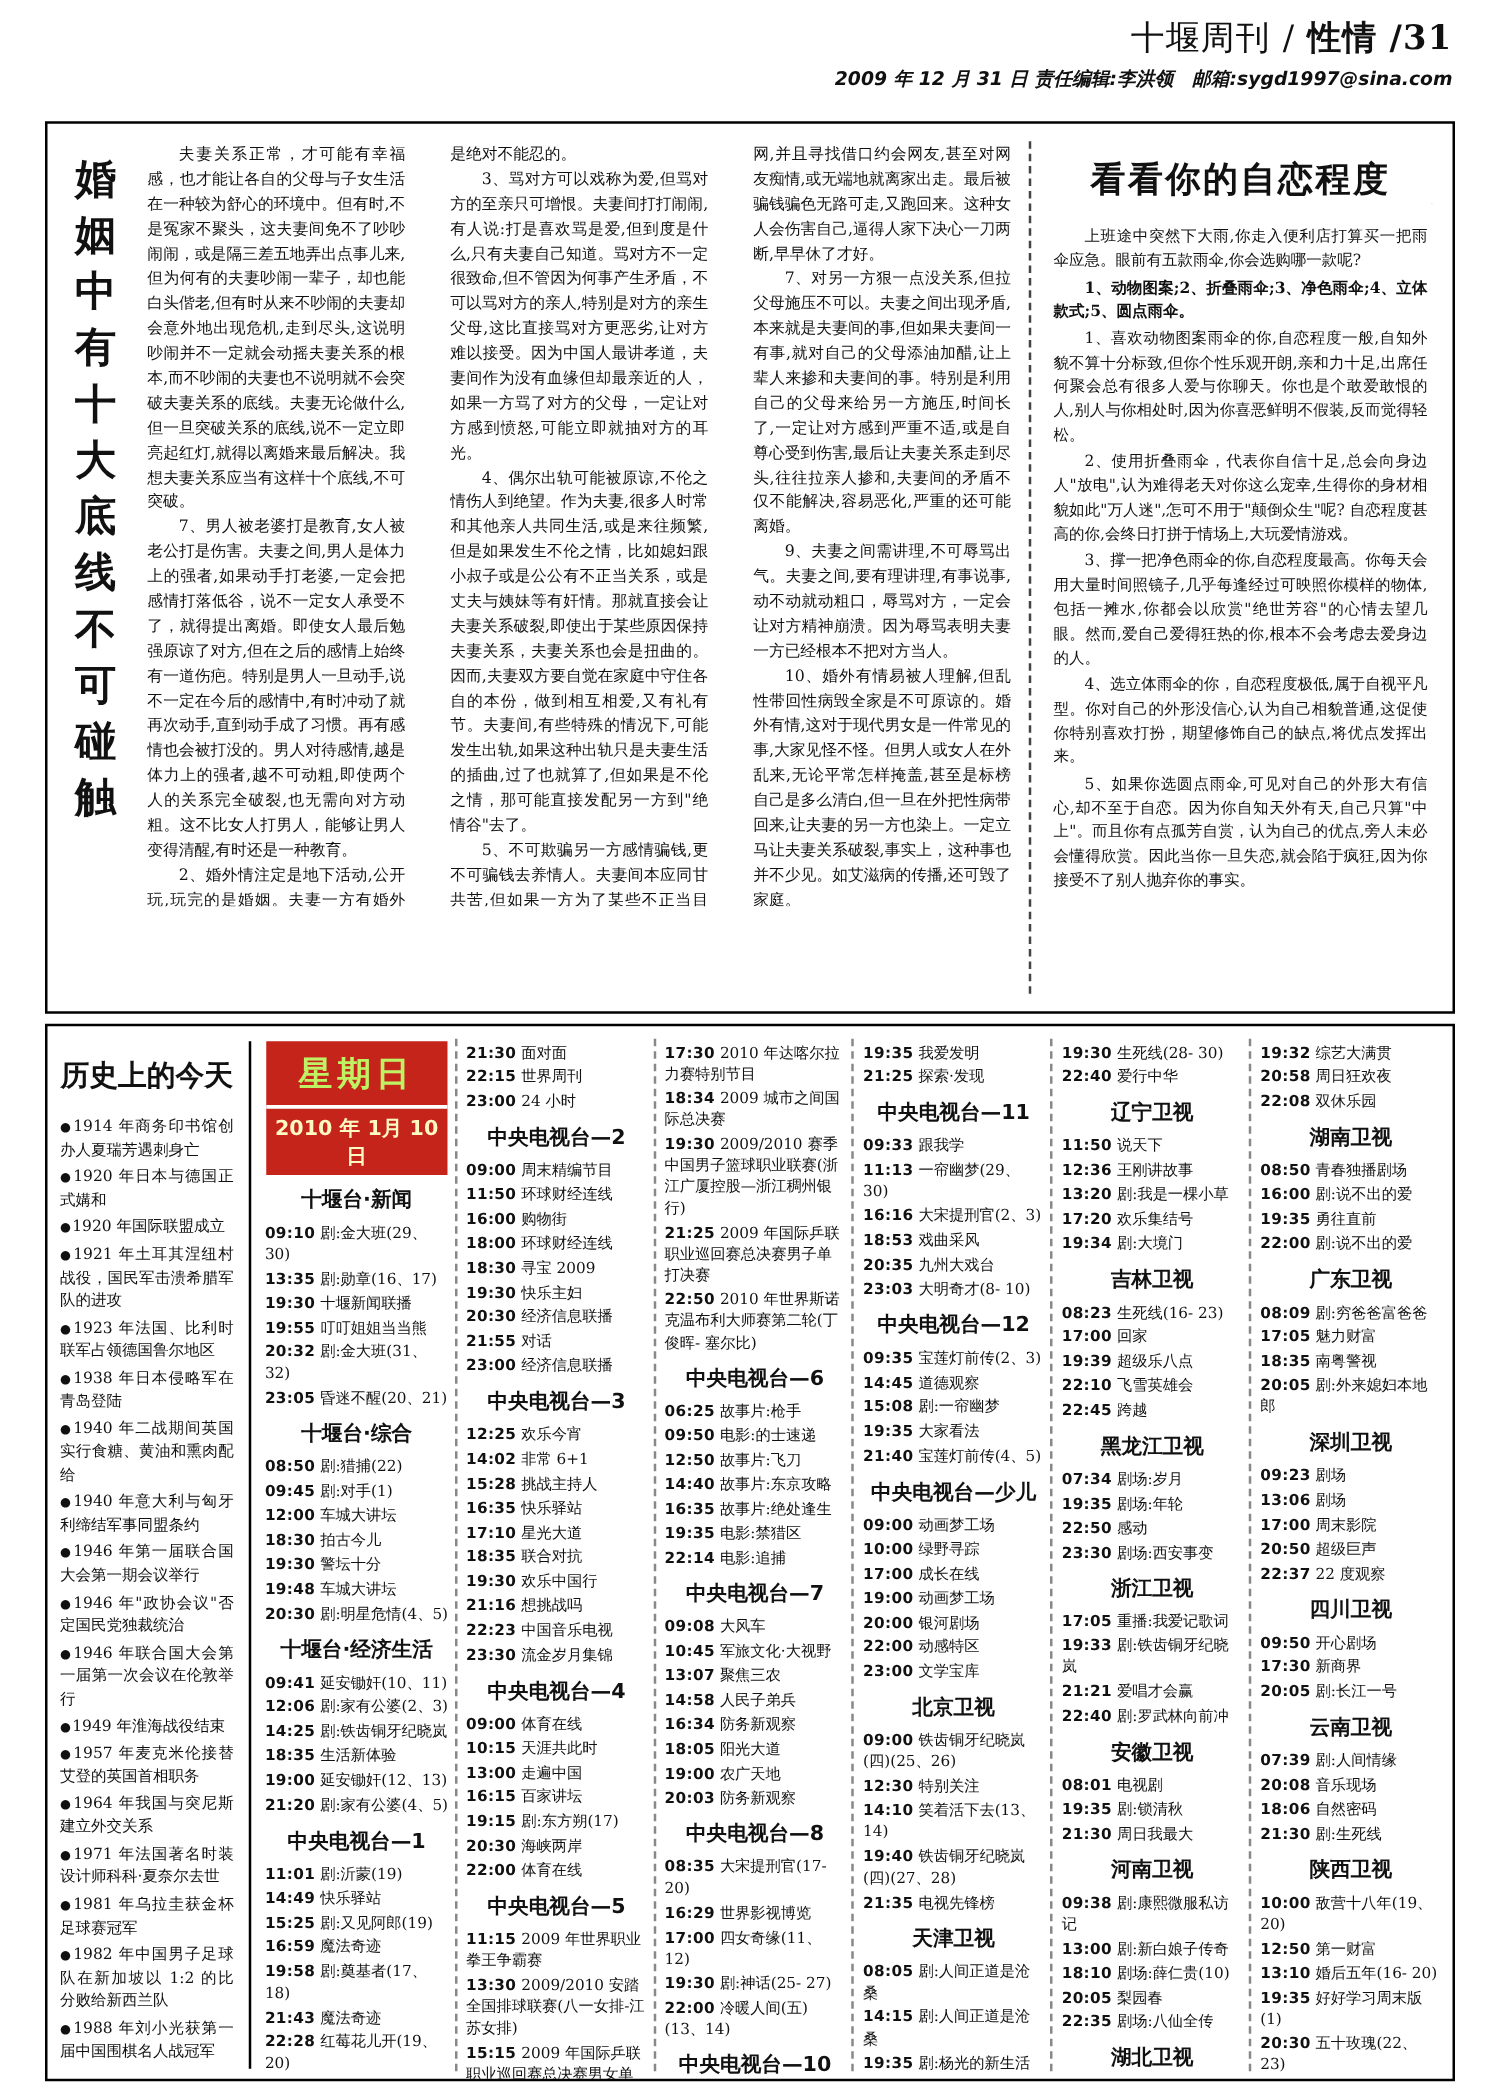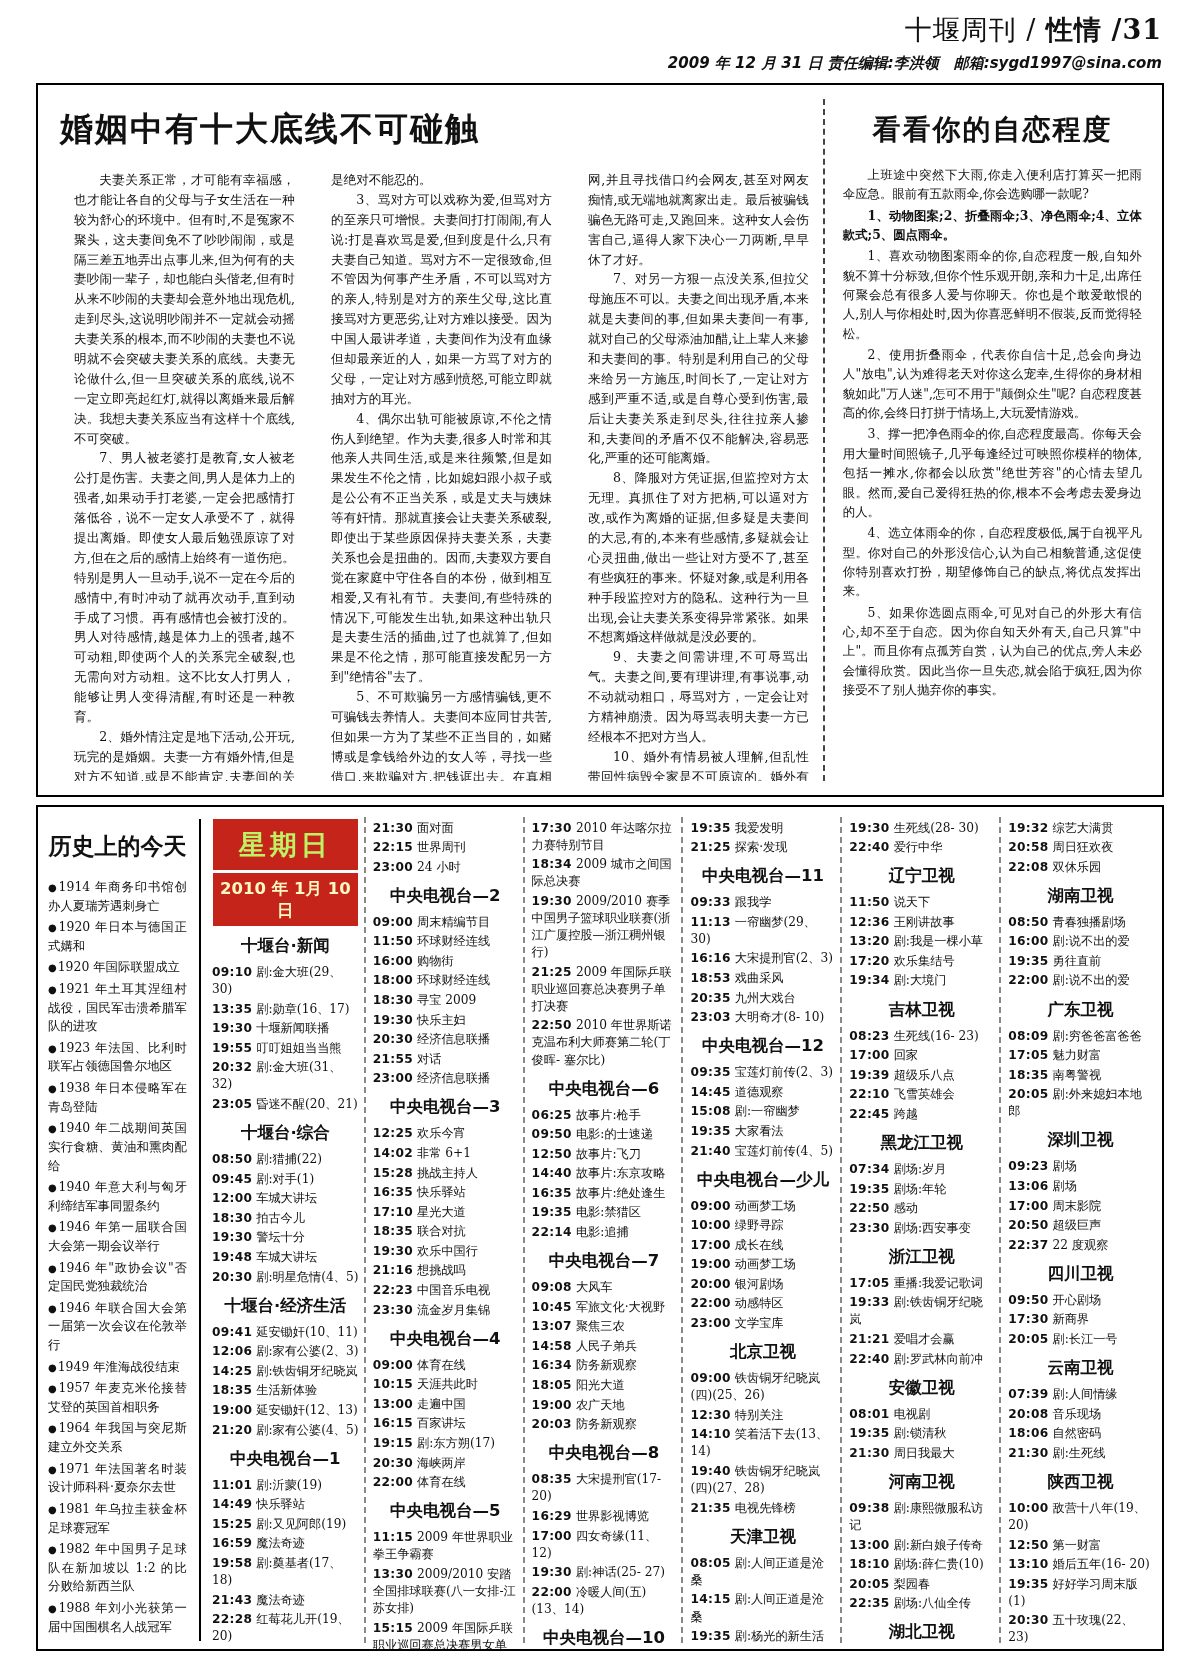--- a/index.html
+++ b/index.html
@@ -1,30 +1,30 @@
 <!DOCTYPE html>
 <html style="--red: #c5241b;"><head>
 <meta charset="utf-8">
 <style>
   * { box-sizing: border-box; margin: 0; padding: 0; }
   html,body { width:1200px; height:1680px; background:#fff; color:#111;
     font-family:"DejaVu Serif","Liberation Serif",serif; overflow:hidden; }
   .page { width:1200px; height:1680px; padding:10px 36px 14px; }
 
   
-  .pg-header { text-align:right; padding:2px 2px 10px; }
+  .pg-header { text-align:right; padding:2px 2px 24px; }
   .masthead-line { font-size:27px; letter-spacing:1px; }
   .masthead-line .sec { font-weight:bold; }
   .masthead-line .pg { font-weight:bold; }
   .dateline { font-size:15px; font-style:italic; font-weight:bold; margin-top:6px;
     font-family:"DejaVu Sans","Liberation Sans",sans-serif; }
 
   
   .main-box { border:2px solid #000; height:714px; display:flex; padding:14px 16px; }
-  .article-left { width:772px; display:flex; flex-direction:column; }
+  .article-left { width:772px; display:flex; flex-direction:row; }
   .article-left h1 { font-family:"DejaVu Sans","Liberation Sans",sans-serif;
     font-size:33px; font-weight:bold; letter-spacing:2px; margin:8px 0 18px 6px; }
   .cols { display:flex; gap:16px; height:612px; overflow:hidden; }
   .acol { flex:1; font-size:12.6px; line-height:1.58; text-align:justify;margin-left:20px; }
   .acol p { text-indent:2em; }
   .acol p.cont { text-indent:0; }
 
   .article-right { width:330px; margin-left:14px; padding:4px 4px 0 18px;
     border-left:2px dashed #444; position:relative; overflow:hidden; }
   .article-right h2 { font-family:"DejaVu Sans","Liberation Sans",sans-serif;
@@ -88,21 +88,20 @@
           </div>
         <div class="acol">
             <p class="cont">是绝对不能忍的。</p>
             <p>3、骂对方可以戏称为爱,但骂对方的至亲只可增恨。夫妻间打打闹闹,有人说:打是喜欢骂是爱,但到度是什么,只有夫妻自己知道。骂对方不一定很致命,但不管因为何事产生矛盾，不可以骂对方的亲人,特别是对方的亲生父母,这比直接骂对方更恶劣,让对方难以接受。因为中国人最讲孝道，夫妻间作为没有血缘但却最亲近的人，如果一方骂了对方的父母，一定让对方感到愤怒,可能立即就抽对方的耳光。</p>
             <p>4、偶尔出轨可能被原谅,不伦之情伤人到绝望。作为夫妻,很多人时常和其他亲人共同生活,或是来往频繁,但是如果发生不伦之情，比如媳妇跟小叔子或是公公有不正当关系，或是丈夫与姨妹等有奸情。那就直接会让夫妻关系破裂,即使出于某些原因保持夫妻关系，夫妻关系也会是扭曲的。因而,夫妻双方要自觉在家庭中守住各自的本份，做到相互相爱,又有礼有节。夫妻间,有些特殊的情况下,可能发生出轨,如果这种出轨只是夫妻生活的插曲,过了也就算了,但如果是不伦之情，那可能直接发配另一方到"绝情谷"去了。</p>
             <p>5、不可欺骗另一方感情骗钱,更不可骗钱去养情人。夫妻间本应同甘共苦,但如果一方为了某些不正当目的，如赌博或是拿钱给外边的女人等，寻找一些借口,来欺骗对方,把钱诓出去。在真相大白时,立即会导致夫妻关系的危机。如果因此动摇了家庭的经济基础,也就一定会动摇感情基础。</p>
           </div>
         <div class="acol">
             <p class="cont">网,并且寻找借口约会网友,甚至对网友痴情,或无端地就离家出走。最后被骗钱骗色无路可走,又跑回来。这种女人会伤害自己,逼得人家下决心一刀两断,早早休了才好。</p>
             <p>7、对另一方狠一点没关系,但拉父母施压不可以。夫妻之间出现矛盾,本来就是夫妻间的事,但如果夫妻间一有事,就对自己的父母添油加醋,让上辈人来掺和夫妻间的事。特别是利用自己的父母来给另一方施压,时间长了,一定让对方感到严重不适,或是自尊心受到伤害,最后让夫妻关系走到尽头,往往拉亲人掺和,夫妻间的矛盾不仅不能解决,容易恶化,严重的还可能离婚。</p>
-            <p>8、降服对方凭证据,但监控对方太无理。真抓住了对方把柄,可以逼对方改,或作为离婚的证据,但多疑是夫妻间的大忌,有的,本来有些感情,多疑就会让心灵扭曲,做出一些让对方受不了,甚至有些疯狂的事来。怀疑对象,或是利用各种手段监控对方的隐私。这种行为一旦出现,会让夫妻关系变得异常紧张。如果不想离婚这样做就是没必要的。</p>
             <p>9、夫妻之间需讲理,不可辱骂出气。夫妻之间,要有理讲理,有事说事,动不动就动粗口，辱骂对方，一定会让对方精神崩溃。因为辱骂表明夫妻一方已经根本不把对方当人。</p>
             <p>10、婚外有情易被人理解,但乱性带回性病毁全家是不可原谅的。婚外有情,这对于现代男女是一件常见的事,大家见怪不怪。但男人或女人在外乱来,无论平常怎样掩盖,甚至是标榜自己是多么清白,但一旦在外把性病带回来,让夫妻的另一方也染上。一定立马让夫妻关系破裂,事实上，这种事也并不少见。如艾滋病的传播,还可毁了家庭。</p>
           </div>
       </div>
     </div>
     <div class="article-right">
       <div class="arc"></div>
       <h2>看看你的自恋程度</h2>
       <div id="side-paras">
           <p>上班途中突然下大雨,你走入便利店打算买一把雨伞应急。眼前有五款雨伞,你会选购哪一款呢?</p>

